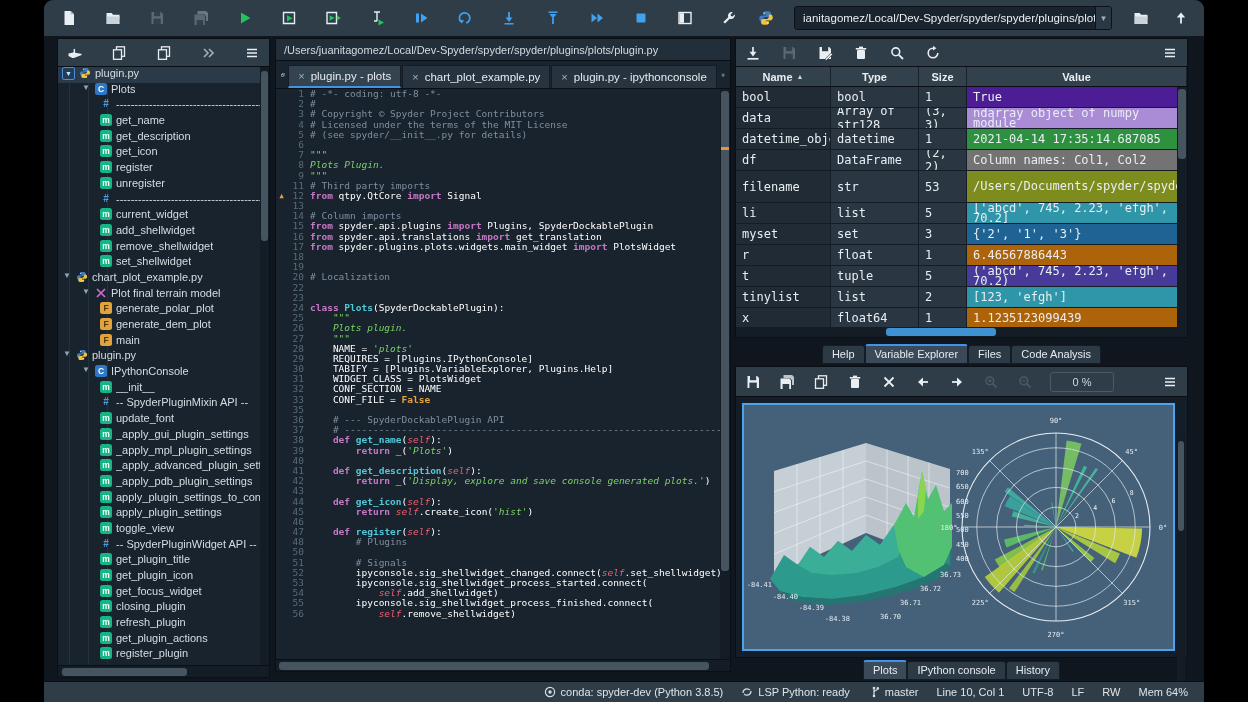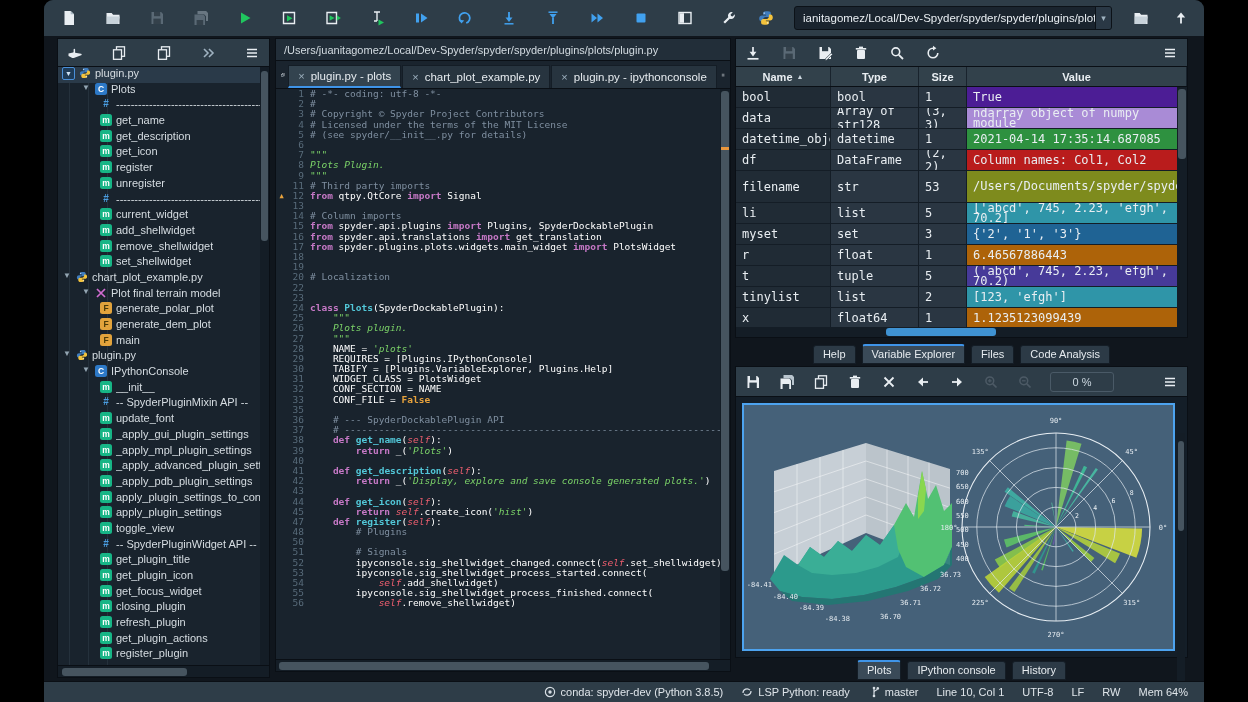--- a/index.html
+++ b/index.html
@@ -96,21 +96,21 @@
   .vrow > div { display:flex; align-items:center; padding:0 6px; overflow:hidden; border-right:1px solid #141d26; }
   .c-name { width:95px; background:#202b35; }
   .c-type { width:88px; background:#2a3642; }
   .c-size { width:48px; background:#2a3642; }
   .c-val  { flex:1; white-space:pre-wrap; line-height:10.5px; }
   #ve-vsb { right:0; top:48px; width:10px; height:242px; }
   #ve-hsb { left:0; bottom:0; width:100%; height:10px; }
   #ve-hsb .thumb { background:#3f92d2; }
 
   
-  .pane-tabs { position:absolute; display:flex; justify-content:center; align-items:flex-end; gap:6px; }
+  .pane-tabs { position:absolute; display:flex; justify-content:center; align-items:flex-end; gap:0; }
   #tabs-top { left:691px; top:340px; width:453px; height:24px; }
   #tabs-bottom { left:691px; top:660px; width:453px; height:20px; }
   .ptab { padding:2px 9px 3px 9px; font-size:11px; color:#e6ebef; background:#2c3a46;
     border:1px solid #141d26; border-radius:3px 3px 0 0; cursor:pointer; }
   .ptab.active { background:#3a4a58; border-top:2px solid #3f94e8; }
 
   
   #plots { left:691px; top:366px; width:453px; height:292px; }
   #plots-toolbar { height:30px; gap:16px; }
   .zoombox { width:64px; height:20px; border:1px solid #4a5a67; border-radius:3px; color:#cdd8e0;
@@ -600,20 +600,21 @@
           <div class="crow"><span class="gmark"></span><span class="gnum">36</span><span class="ctext"><span class="tok-c">    # --- SpyderDockablePlugin API</span></span></div>
           <div class="crow"><span class="gmark"></span><span class="gnum">37</span><span class="ctext"><span class="tok-c">    # ------------------------------------------------------------------</span></span></div>
           <div class="crow"><span class="gmark"></span><span class="gnum">38</span><span class="ctext">    <span class="tok-k">def</span> <span class="tok-d">get_name</span>(<span class="tok-self">self</span>):</span></div>
           <div class="crow"><span class="gmark"></span><span class="gnum">39</span><span class="ctext">        <span class="tok-k">return</span> _(<span class="tok-s">'Plots'</span>)</span></div>
           <div class="crow"><span class="gmark"></span><span class="gnum">40</span><span class="ctext"></span></div>
           <div class="crow"><span class="gmark"></span><span class="gnum">41</span><span class="ctext">    <span class="tok-k">def</span> <span class="tok-d">get_description</span>(<span class="tok-self">self</span>):</span></div>
           <div class="crow"><span class="gmark"></span><span class="gnum">42</span><span class="ctext">        <span class="tok-k">return</span> _(<span class="tok-s">'Display, explore and save console generated plots.'</span>)</span></div>
           <div class="crow"><span class="gmark"></span><span class="gnum">43</span><span class="ctext"></span></div>
           <div class="crow"><span class="gmark"></span><span class="gnum">44</span><span class="ctext">    <span class="tok-k">def</span> <span class="tok-d">get_icon</span>(<span class="tok-self">self</span>):</span></div>
           <div class="crow"><span class="gmark"></span><span class="gnum">45</span><span class="ctext">        <span class="tok-k">return</span> <span class="tok-self">self</span>.create_icon(<span class="tok-s">'hist'</span>)</span></div>
+          <div class="crow"><span class="gmark"></span><span class="gnum">46</span><span class="ctext"></span></div>
           <div class="crow"><span class="gmark"></span><span class="gnum">47</span><span class="ctext">    <span class="tok-k">def</span> <span class="tok-d">register</span>(<span class="tok-self">self</span>):</span></div>
           <div class="crow"><span class="gmark"></span><span class="gnum">48</span><span class="ctext"><span class="tok-c">        # Plugins</span></span></div>
           <div class="crow"><span class="gmark"></span><span class="gnum">50</span><span class="ctext"></span></div>
           <div class="crow"><span class="gmark"></span><span class="gnum">51</span><span class="ctext"><span class="tok-c">        # Signals</span></span></div>
           <div class="crow"><span class="gmark"></span><span class="gnum">52</span><span class="ctext">        ipyconsole.sig_shellwidget_changed.connect(<span class="tok-self">self</span>.set_shellwidget)</span></div>
           <div class="crow"><span class="gmark"></span><span class="gnum">53</span><span class="ctext">        ipyconsole.sig_shellwidget_process_started.connect(</span></div>
           <div class="crow"><span class="gmark"></span><span class="gnum">54</span><span class="ctext">            <span class="tok-self">self</span>.add_shellwidget)</span></div>
           <div class="crow"><span class="gmark"></span><span class="gnum">55</span><span class="ctext">        ipyconsole.sig_shellwidget_process_finished.connect(</span></div>
           <div class="crow"><span class="gmark"></span><span class="gnum">56</span><span class="ctext">            <span class="tok-self">self</span>.remove_shellwidget)</span></div>
         </div>
@@ -721,21 +722,21 @@
         <div class="vrow">
           <div class="c-name">datetime_object</div>
           <div class="c-type">datetime</div>
           <div class="c-size">1</div>
           <div class="c-val" style="background:#2e9140">2021-04-14 17:35:14.687085</div>
         </div>
         <div class="vrow">
           <div class="c-name">df</div>
           <div class="c-type">DataFrame</div>
           <div class="c-size">(2, 2)</div>
-          <div class="c-val" style="background:#b91c1c">Column names: Col1, Col2</div>
+          <div class="c-val" style="background:#737373">Column names: Col1, Col2</div>
         </div>
         <div class="vrow tall">
           <div class="c-name">filename</div>
           <div class="c-type">str</div>
           <div class="c-size">53</div>
           <div class="c-val" style="background:#7e8b1d">/Users/Documents/spyder/spyder/tests/test_dont_use.py</div>
         </div>
         <div class="vrow">
           <div class="c-name">li</div>
           <div class="c-type">list</div>

